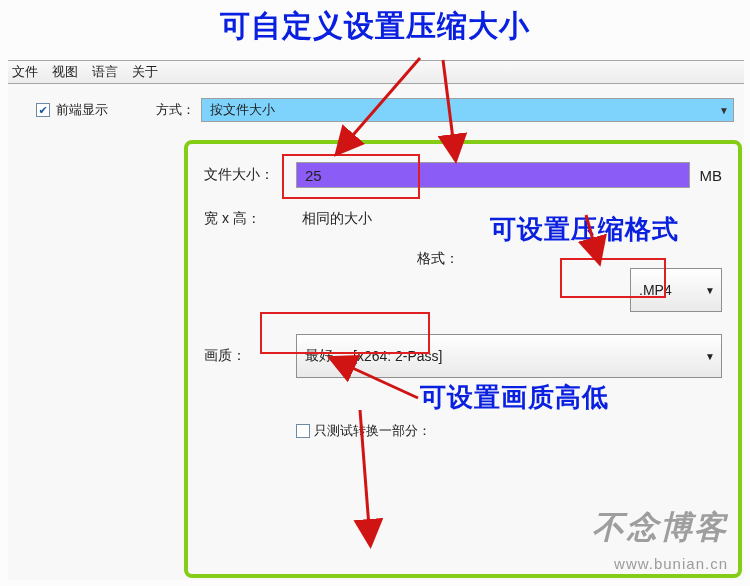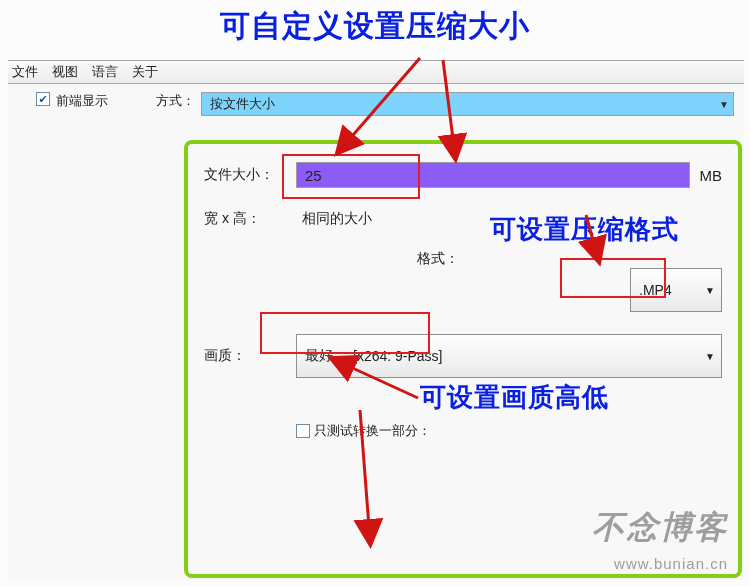--- a/index.html
+++ b/index.html
@@ -34,21 +34,21 @@
     gap: 14px;
     font-size: 13px;
   }
   .app-area {
     position: absolute;
     top: 84px; left: 8px; right: 6px; bottom: 6px;
     background: #f8f8f8;
   }
   .top-row {
     height: 44px;
-    display: flex; align-items: flex-start;
+    display: flex; align-items: center;
     padding: 8px 10px 0 28px;
   }
   .chk {
     width: 14px; height: 14px;
     border: 1px solid #6d8aa8;
     background: #fff;
     display: inline-flex;
     align-items: center; justify-content: center;
     margin-right: 4px;
     font-size: 11px; line-height: 1;
@@ -236,21 +236,21 @@
       <div class="select-box">
         <span>.MP4</span>
         <span class="arrow">▼</span>
       </div>
     </div>
 
     <div class="field-row quality-row" style="margin-top:18px;">
       <span class="field-lbl">画质：</span>
       <div class="select-box">
         <span class="q1">最好</span>
-        <span>[x264: 9-Pass]</span>
+        <span>[x264: 2-Pass]</span>
         <span class="arrow">▼</span>
       </div>
     </div>
 
     <div class="test-row">
       <span class="chk"></span>
       <span>只测试转换一部分：</span>
     </div>
   </div>
 </div>

